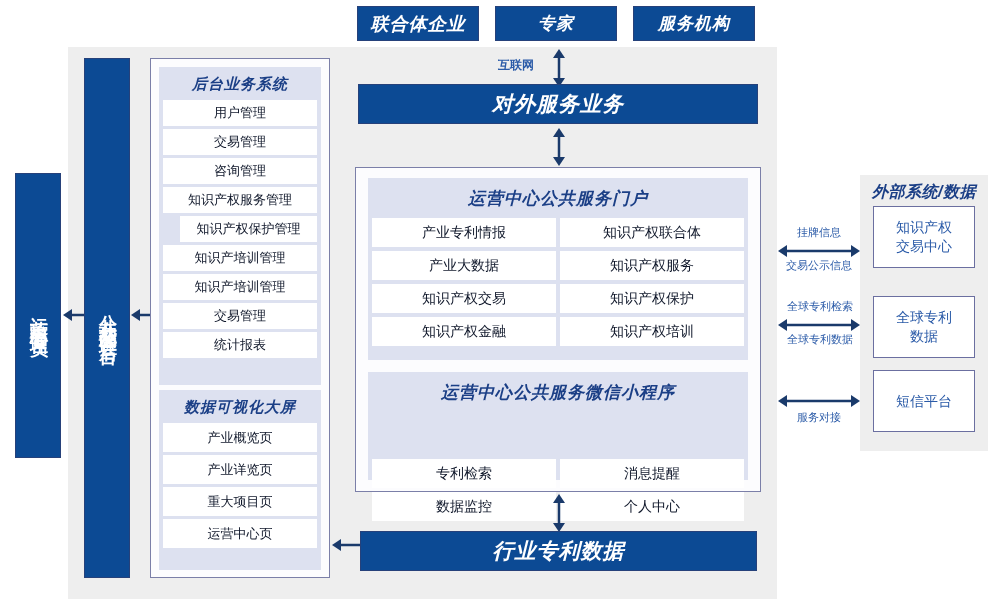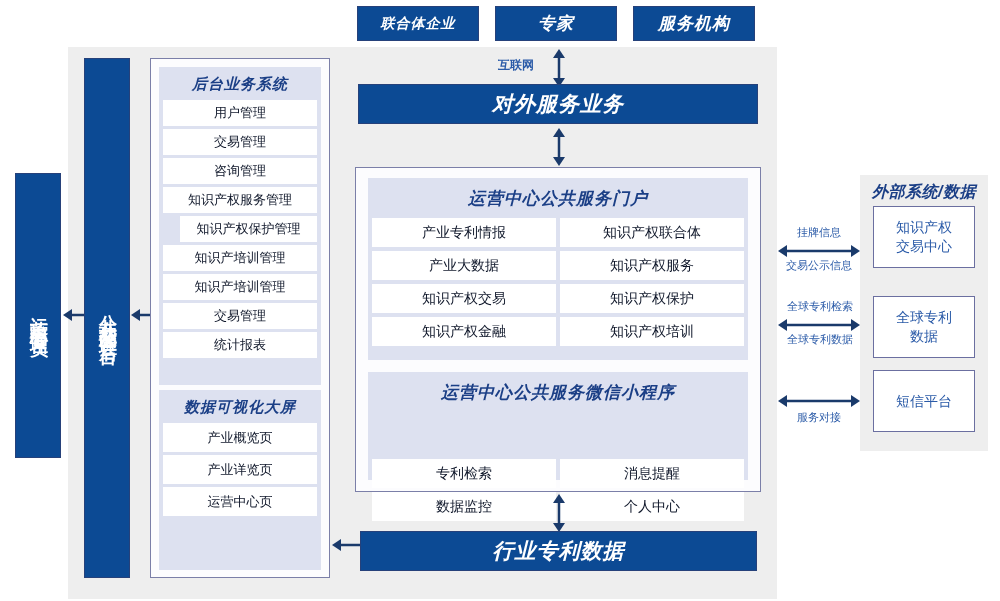--- a/index.html
+++ b/index.html
@@ -90,21 +90,21 @@
     color: #2b5ba8;
     text-align: center;
     white-space: nowrap;
   }
 </style>
 </head>
 <body>
 
 <div id="canvas">
 
-  <div class="blue-box" style="left:357px; top:6px; width:122px; height:35px; font-size:14px;">
+  <div class="blue-box" style="left:357px; top:6px; width:122px; height:35px; font-size:18px;">
     <span>联合体企业</span>
   </div>
   <div class="blue-box" style="left:495px; top:6px; width:122px; height:35px; font-size:17px;">
     <span>专家</span>
   </div>
   <div class="blue-box" style="left:633px; top:6px; width:122px; height:35px; font-size:17px;">
     <span>服务机构</span>
   </div>
 
   <div class="gray-panel" style="left:68px; top:47px; width:709px; height:552px;"></div>
@@ -149,20 +149,21 @@
       <div class="cell" style="height:26px; font-size:13px;">交易管理</div>
       <div class="cell" style="height:26px; font-size:13px;">统计报表</div>
     </div>
   </div>
 
   <div class="group" style="left:159px; top:390px; width:162px; height:180px;">
     <div class="group-title" style="font-size:15px; padding:4px 0 6px;">数据可视化大屏</div>
     <div style="display:flex; flex-direction:column; gap:3px;">
       <div class="cell" style="height:29px; font-size:13px;">产业概览页</div>
       <div class="cell" style="height:29px; font-size:13px;">产业详览页</div>
+      <div class="cell" style="height:29px; font-size:13px;">重大项目页</div>
       <div class="cell" style="height:29px; font-size:13px;">运营中心页</div>
     </div>
   </div>
 
   <svg class="arrow" style="left:332px; top:534px;" width="38" height="22" viewBox="0 0 38 22">
     <line x1="6" y1="11" x2="32" y2="11" stroke="#1a3a6b" stroke-width="2.5"></line>
     <polygon points="0,11 9,5 9,17" fill="#1a3a6b"></polygon>
     <polygon points="38,11 29,5 29,17" fill="#1a3a6b"></polygon>
   </svg>
 

